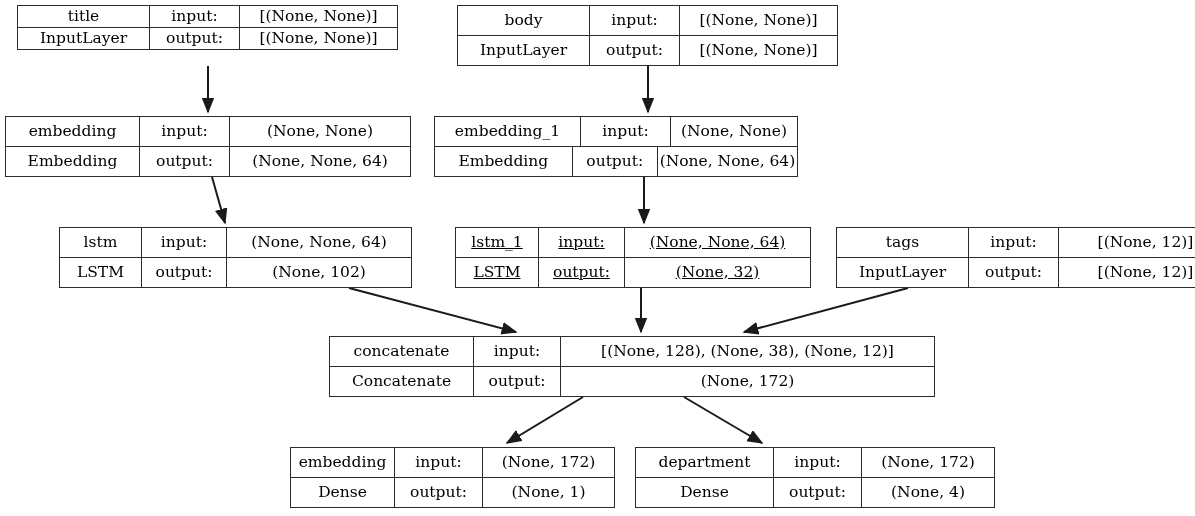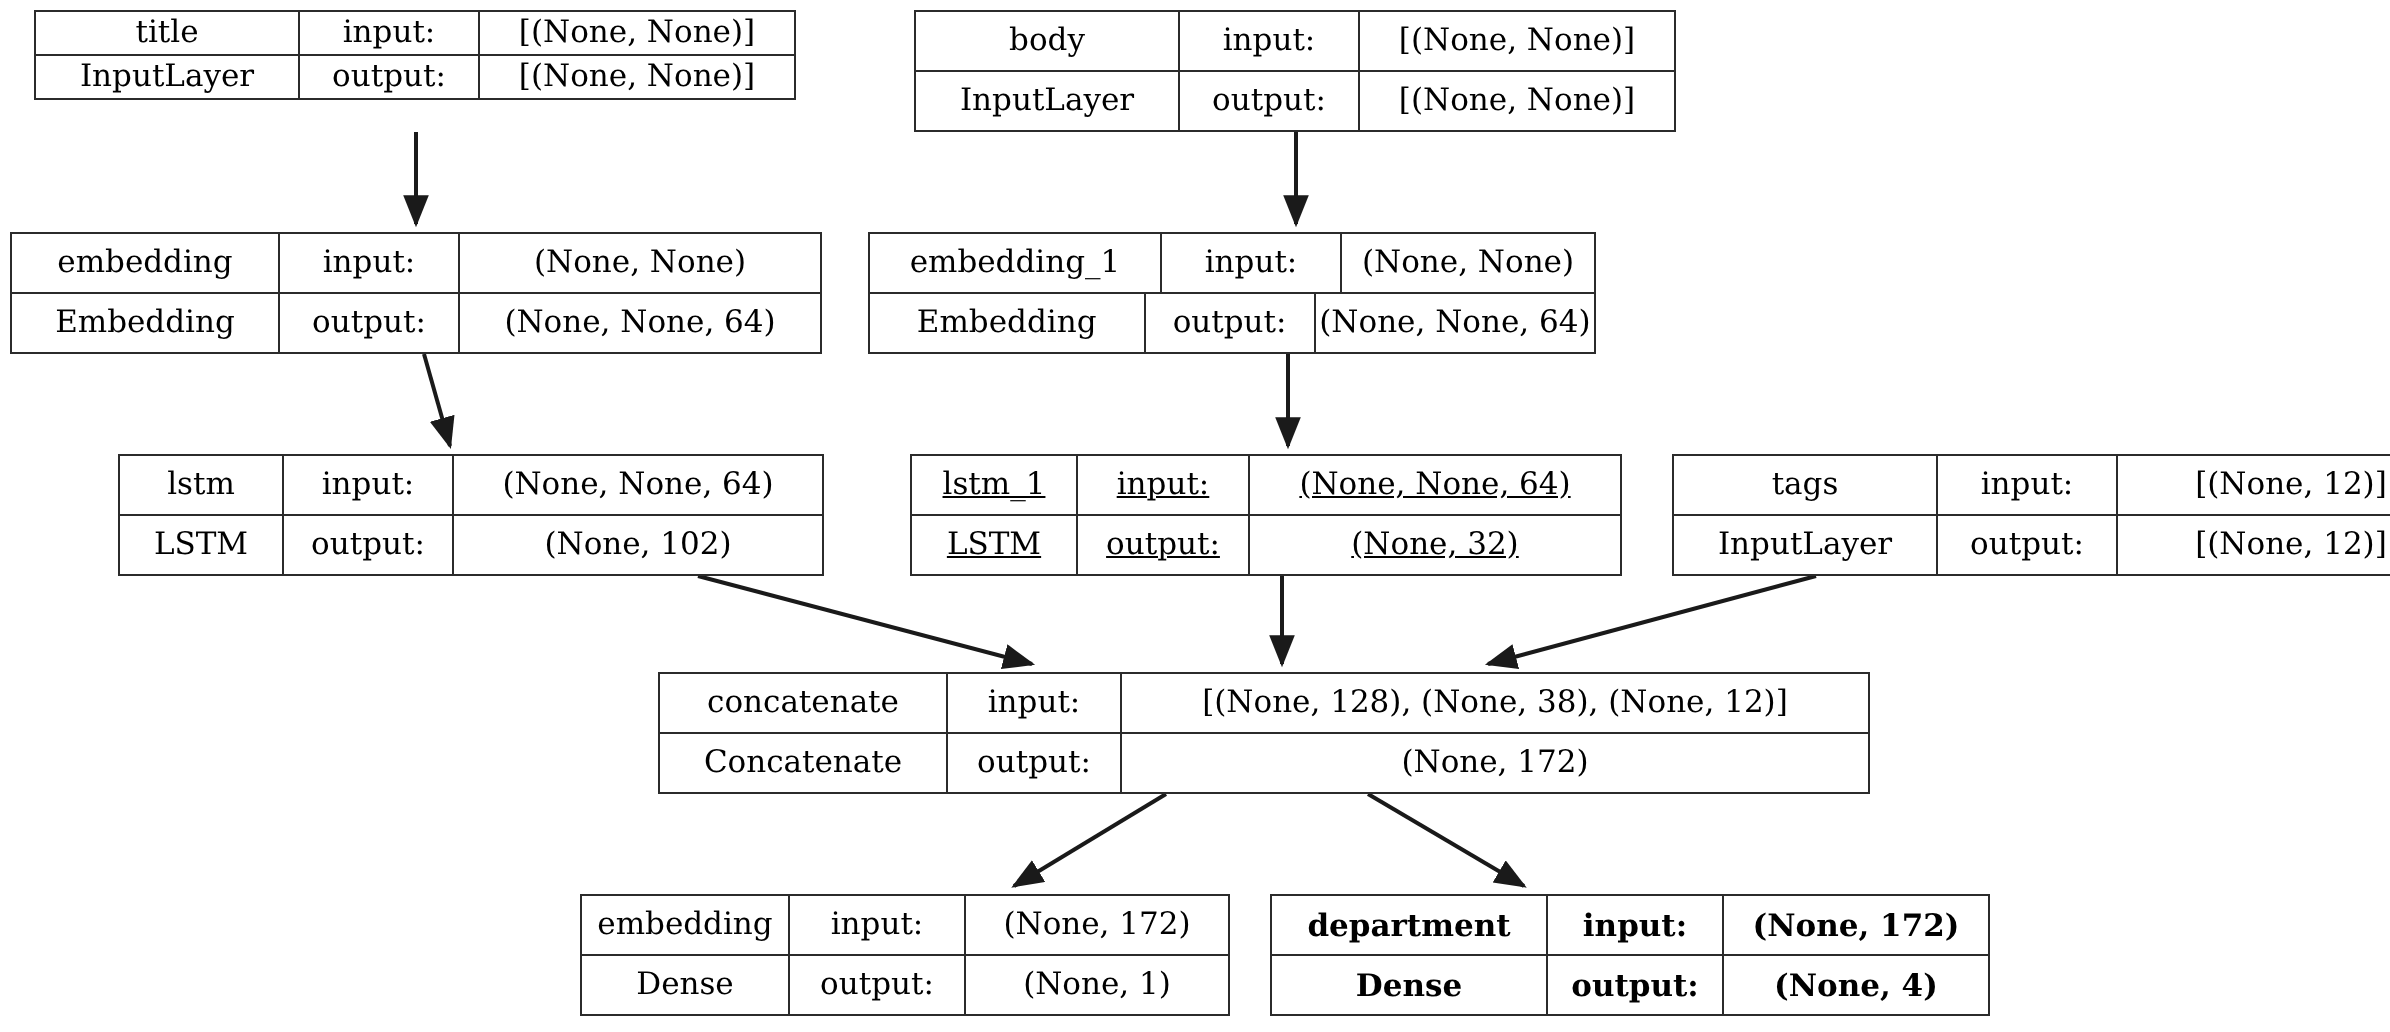--- a/index.html
+++ b/index.html
@@ -203,21 +203,21 @@
       <div class="cell c-io" style="width:88px;">input:</div>
       <div class="cell c-shape">(None, 172)</div>
     </div>
     <div class="node-row">
       <div class="cell c-name" style="width:104px;">Dense</div>
       <div class="cell c-io" style="width:88px;">output:</div>
       <div class="cell c-shape">(None, 1)</div>
     </div>
   </div>
 
-  <div class="node" style="left:635px; top:447px; width:360px; height:61px;font-weight:bold;">
+  <div class="node" style="left:635px; top:447px; width:360px; height:61px;">
     <div class="node-row top">
       <div class="cell c-name" style="width:138px;">department</div>
       <div class="cell c-io" style="width:88px;">input:</div>
       <div class="cell c-shape">(None, 172)</div>
     </div>
     <div class="node-row">
       <div class="cell c-name" style="width:138px;">Dense</div>
       <div class="cell c-io" style="width:88px;">output:</div>
       <div class="cell c-shape">(None, 4)</div>
     </div>

